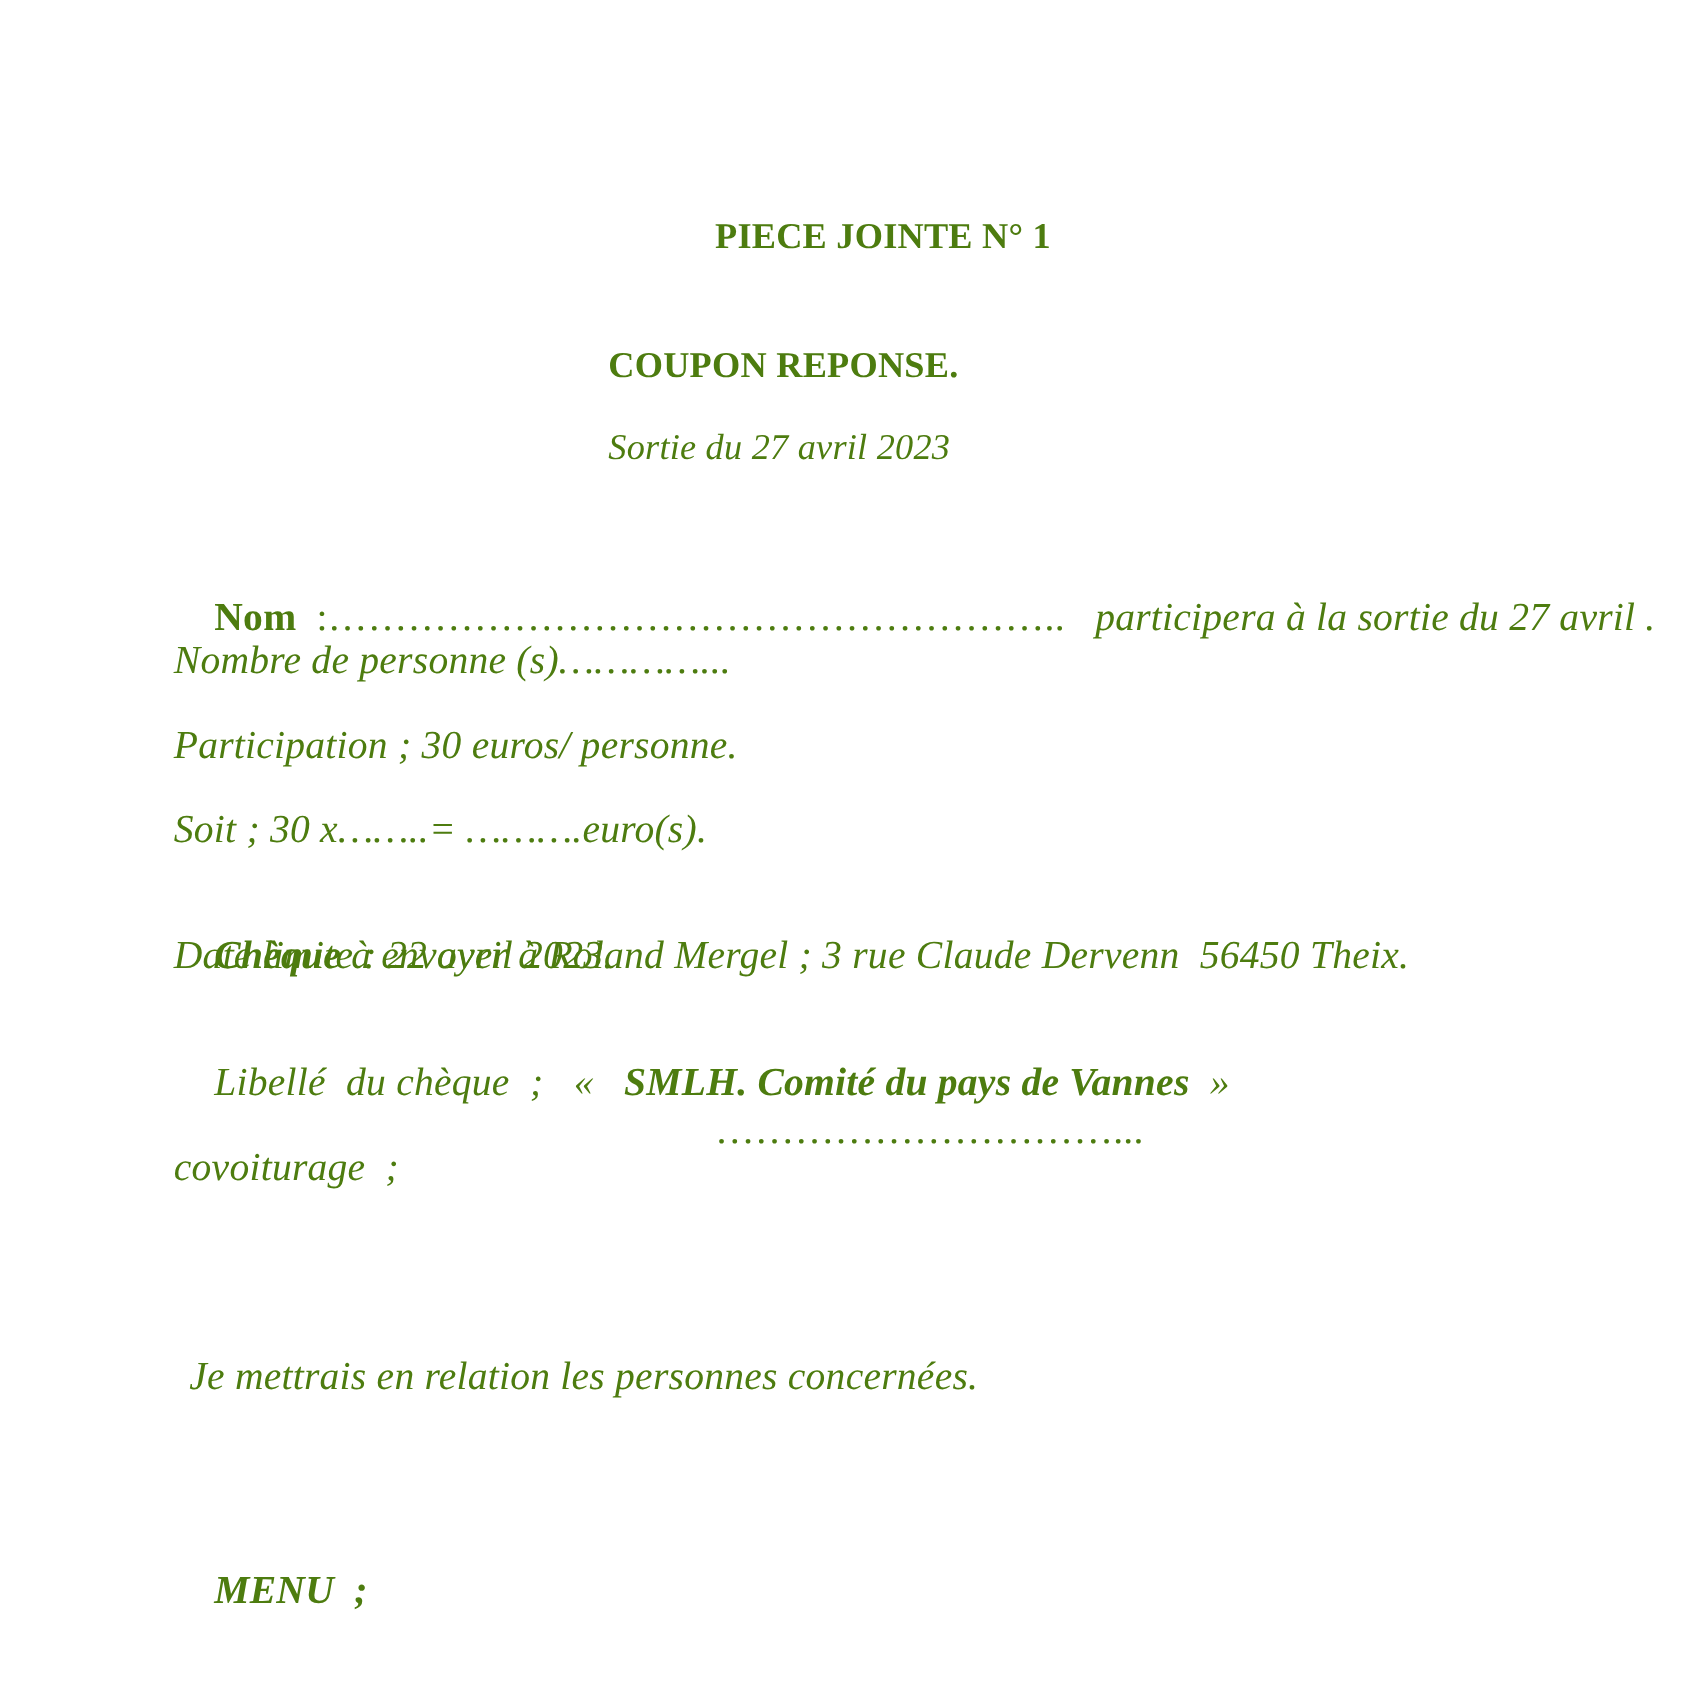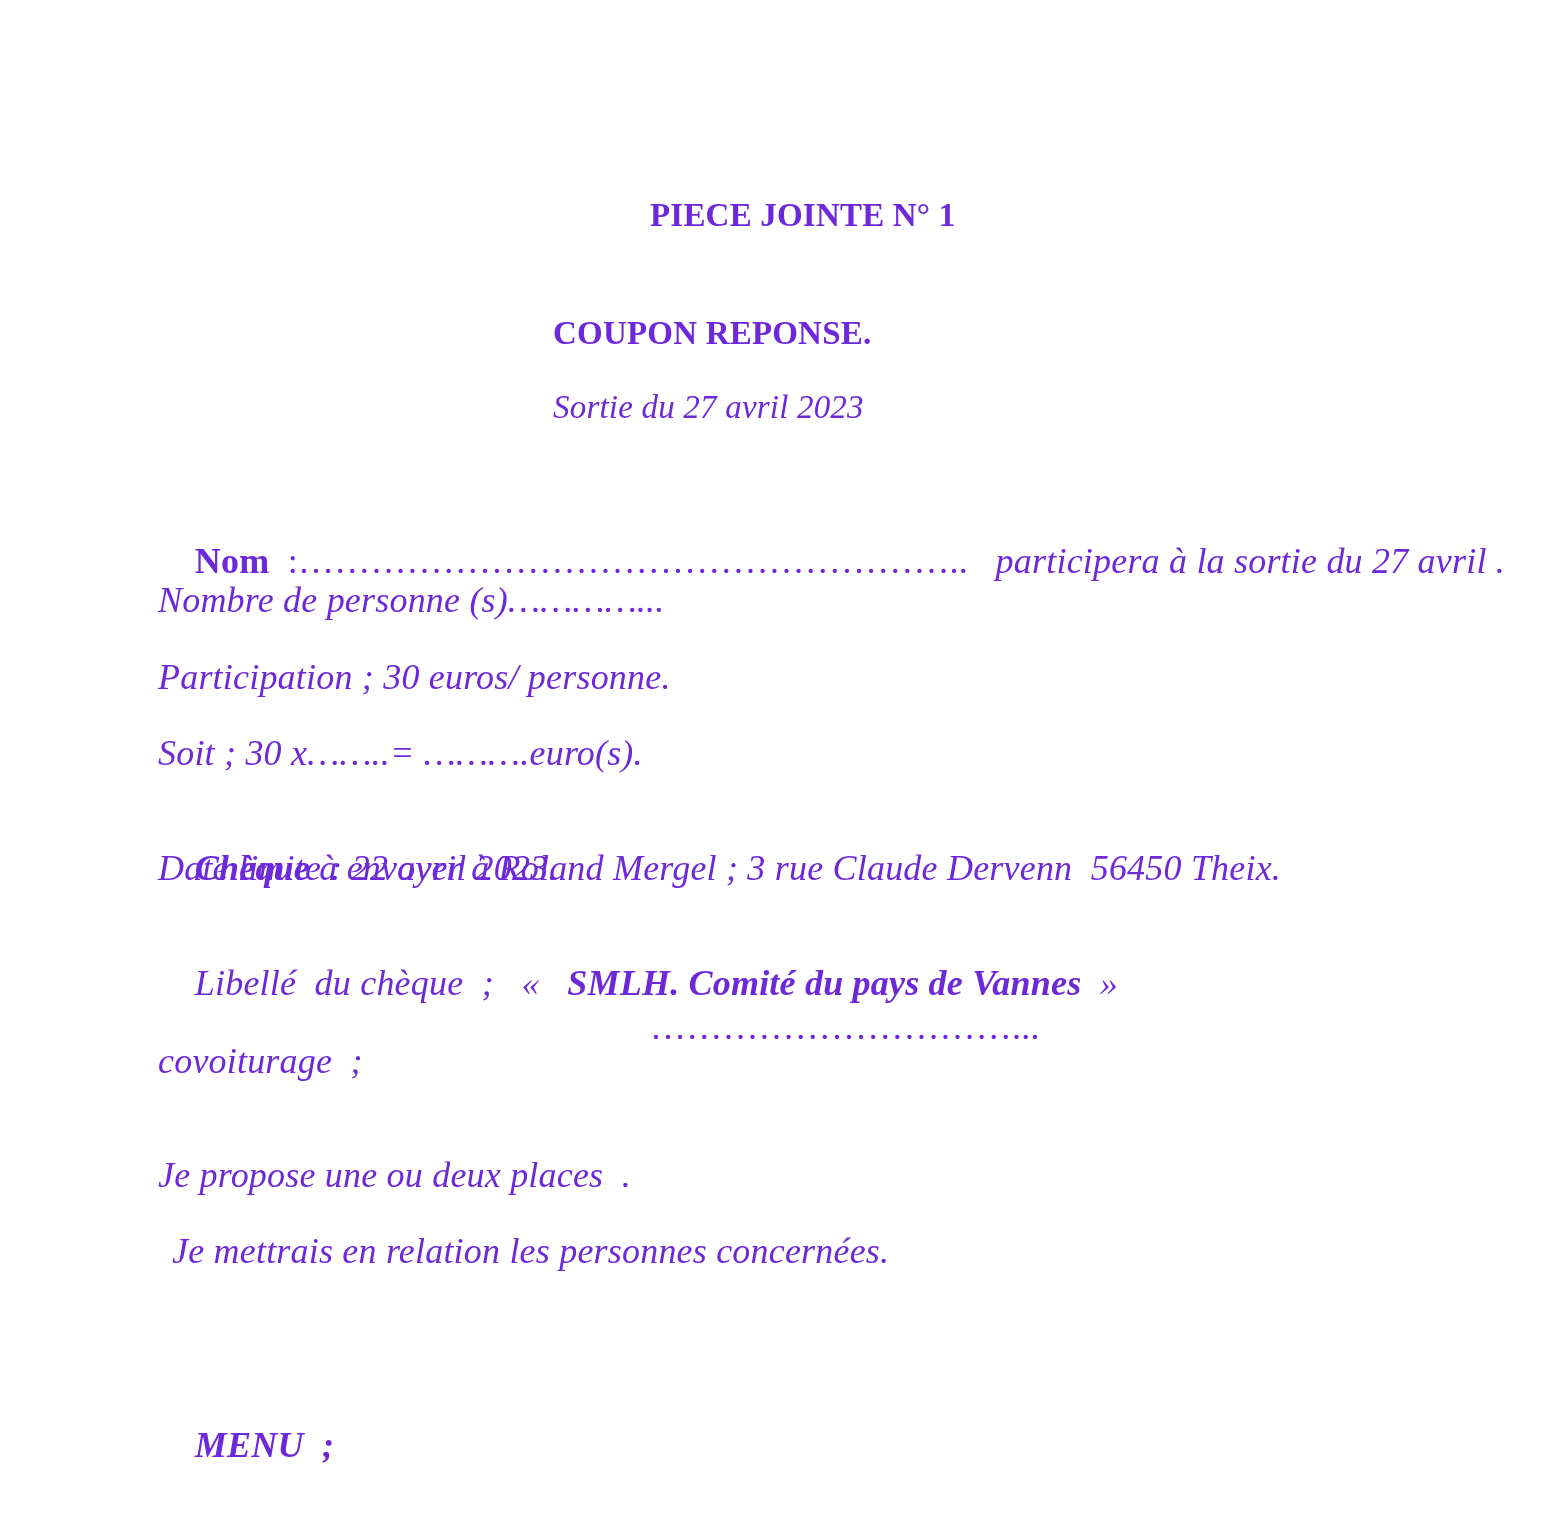--- a/index.html
+++ b/index.html
@@ -5,21 +5,21 @@
   html, body {
     margin: 0;
     padding: 0;
     background: #ffffff;
   }
   .doc {
     position: relative;
     width: 1542px;
     height: 1538px;
     background: #ffffff;
-    color: #6d28d9;
+    color: #4d7c0f;
     font-family: "Liberation Serif", "DejaVu Serif", serif;
     overflow: hidden;
   }
   .line {
     position: absolute;
     font-size: 36px;
     line-height: 38px;
     white-space: pre;
     letter-spacing: 0.2px;
   }
@@ -76,21 +76,20 @@
 
   <div class="line pos-libelle">
     <span class="it">Libellé  du chèque  ;   «   </span><span class="bi">SMLH. Comité du pays de Vannes</span><span class="it">  »</span>
   </div>
 
   <div class="line pos-sepdots">…………………………...</div>
 
   <div class="line it pos-covoit">covoiturage  ;</div>
 
 
-  <div class="line it pos-propose">Je propose une ou deux places  .</div>
 
   <div class="line it pos-relation">Je mettrais en relation les personnes concernées.</div>
 
   <div class="line pos-menu">
     <span class="bi">MENU  ;</span>
   </div>
 
 
 </div>
 

